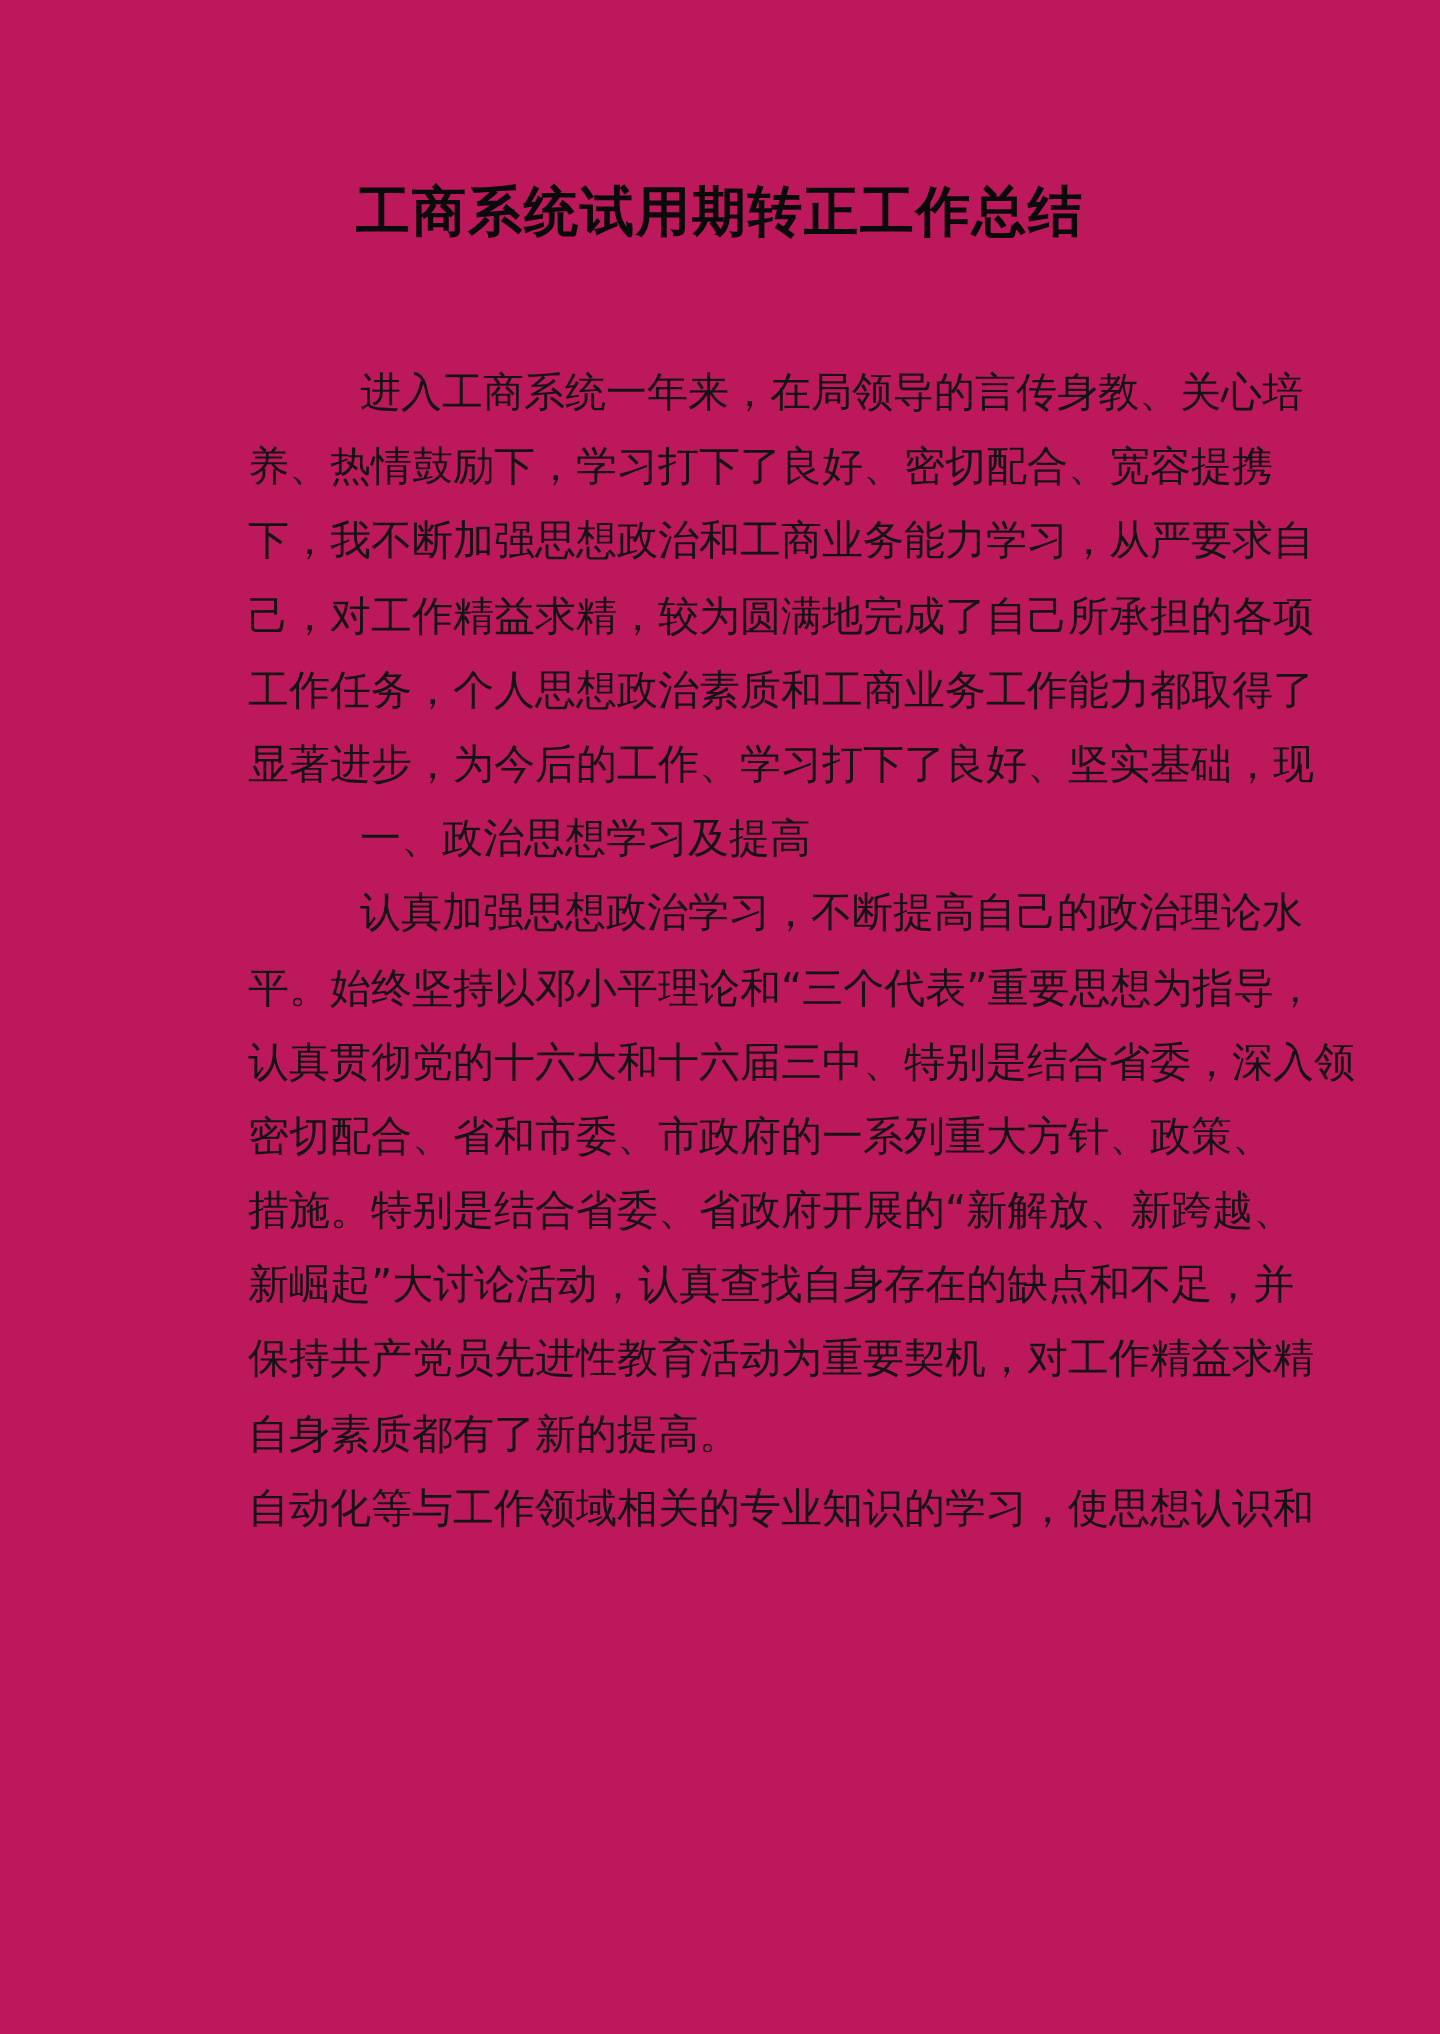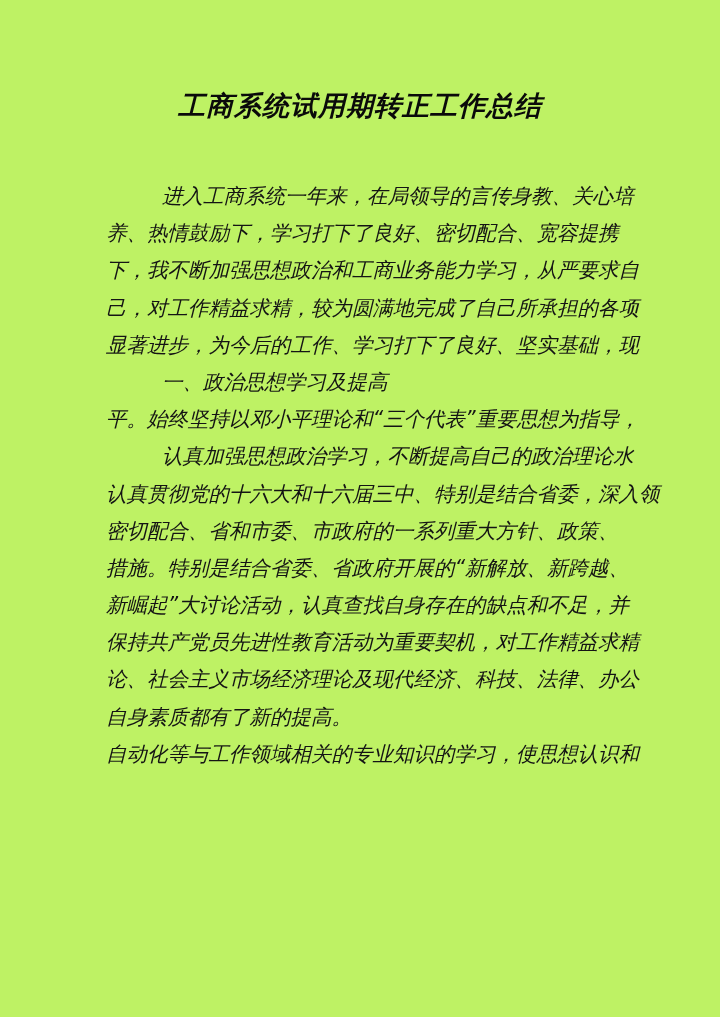--- a/index.html
+++ b/index.html
@@ -1,42 +1,42 @@
 <!DOCTYPE html>
 <html><head>
 <meta charset="utf-8">
 <style>
   html, body { margin: 0; padding: 0; background: #ffffff; }
   body { width: 720px; height: 1017px; position: relative; overflow: hidden;
          font-family: "DejaVu Sans", "Liberation Sans", sans-serif; color: #111; }
-  .page { position: absolute; left: 0; top: 0; width: 720px; height: 1017px; background: #bef264; font-style: italic; }
+  .page { position: absolute; left: 0; top: 0; width: 720px; height: 1017px; background: #be185d; }
   .title { position: absolute; top: 88px; left: 0; width: 720px; text-align: center;
            font-size: 27px; font-weight: bold; letter-spacing: 1px; color: #0a0a0a; }
-  .body { position: absolute; left: 106px; top: 178px; width: 506px; }
+  .body { position: absolute; left: 124px; top: 178px; width: 506px; }
   .line { height: 37.2px; line-height: 37.2px; font-size: 20.5px; white-space: nowrap;
           text-align: justify; text-align-last: justify; color: #141414; }
   .line.last { text-align-last: left; }
   .indent { padding-left: 56px; }
 </style>
 </head>
 <body>
 
 <div class="page">
   <div class="title">工商系统试用期转正工作总结</div>
   <div class="body">
     <div class="line indent">进入工商系统一年来，在局领导的言传身教、关心培</div>
     <div class="line">养、热情鼓励下，学习打下了良好、密切配合、宽容提携</div>
     <div class="line">下，我不断加强思想政治和工商业务能力学习，从严要求自</div>
     <div class="line">己，对工作精益求精，较为圆满地完成了自己所承担的各项</div>
+    <div class="line">工作任务，个人思想政治素质和工商业务工作能力都取得了</div>
     <div class="line">显著进步，为今后的工作、学习打下了良好、坚实基础，现</div>
     <div class="line indent last">一、政治思想学习及提高</div>
+    <div class="line indent">认真加强思想政治学习，不断提高自己的政治理论水</div>
     <div class="line">平。始终坚持以邓小平理论和“三个代表”重要思想为指导，</div>
-    <div class="line indent">认真加强思想政治学习，不断提高自己的政治理论水</div>
     <div class="line">认真贯彻党的十六大和十六届三中、特别是结合省委，深入领</div>
     <div class="line">密切配合、省和市委、市政府的一系列重大方针、政策、</div>
     <div class="line">措施。特别是结合省委、省政府开展的“新解放、新跨越、</div>
     <div class="line">新崛起”大讨论活动，认真查找自身存在的缺点和不足，并</div>
     <div class="line">保持共产党员先进性教育活动为重要契机，对工作精益求精</div>
-    <div class="line">论、社会主义市场经济理论及现代经济、科技、法律、办公</div>
     <div class="line last">自身素质都有了新的提高。</div>
     <div class="line">自动化等与工作领域相关的专业知识的学习，使思想认识和</div>
   </div>
 </div>
 
 </body></html>

